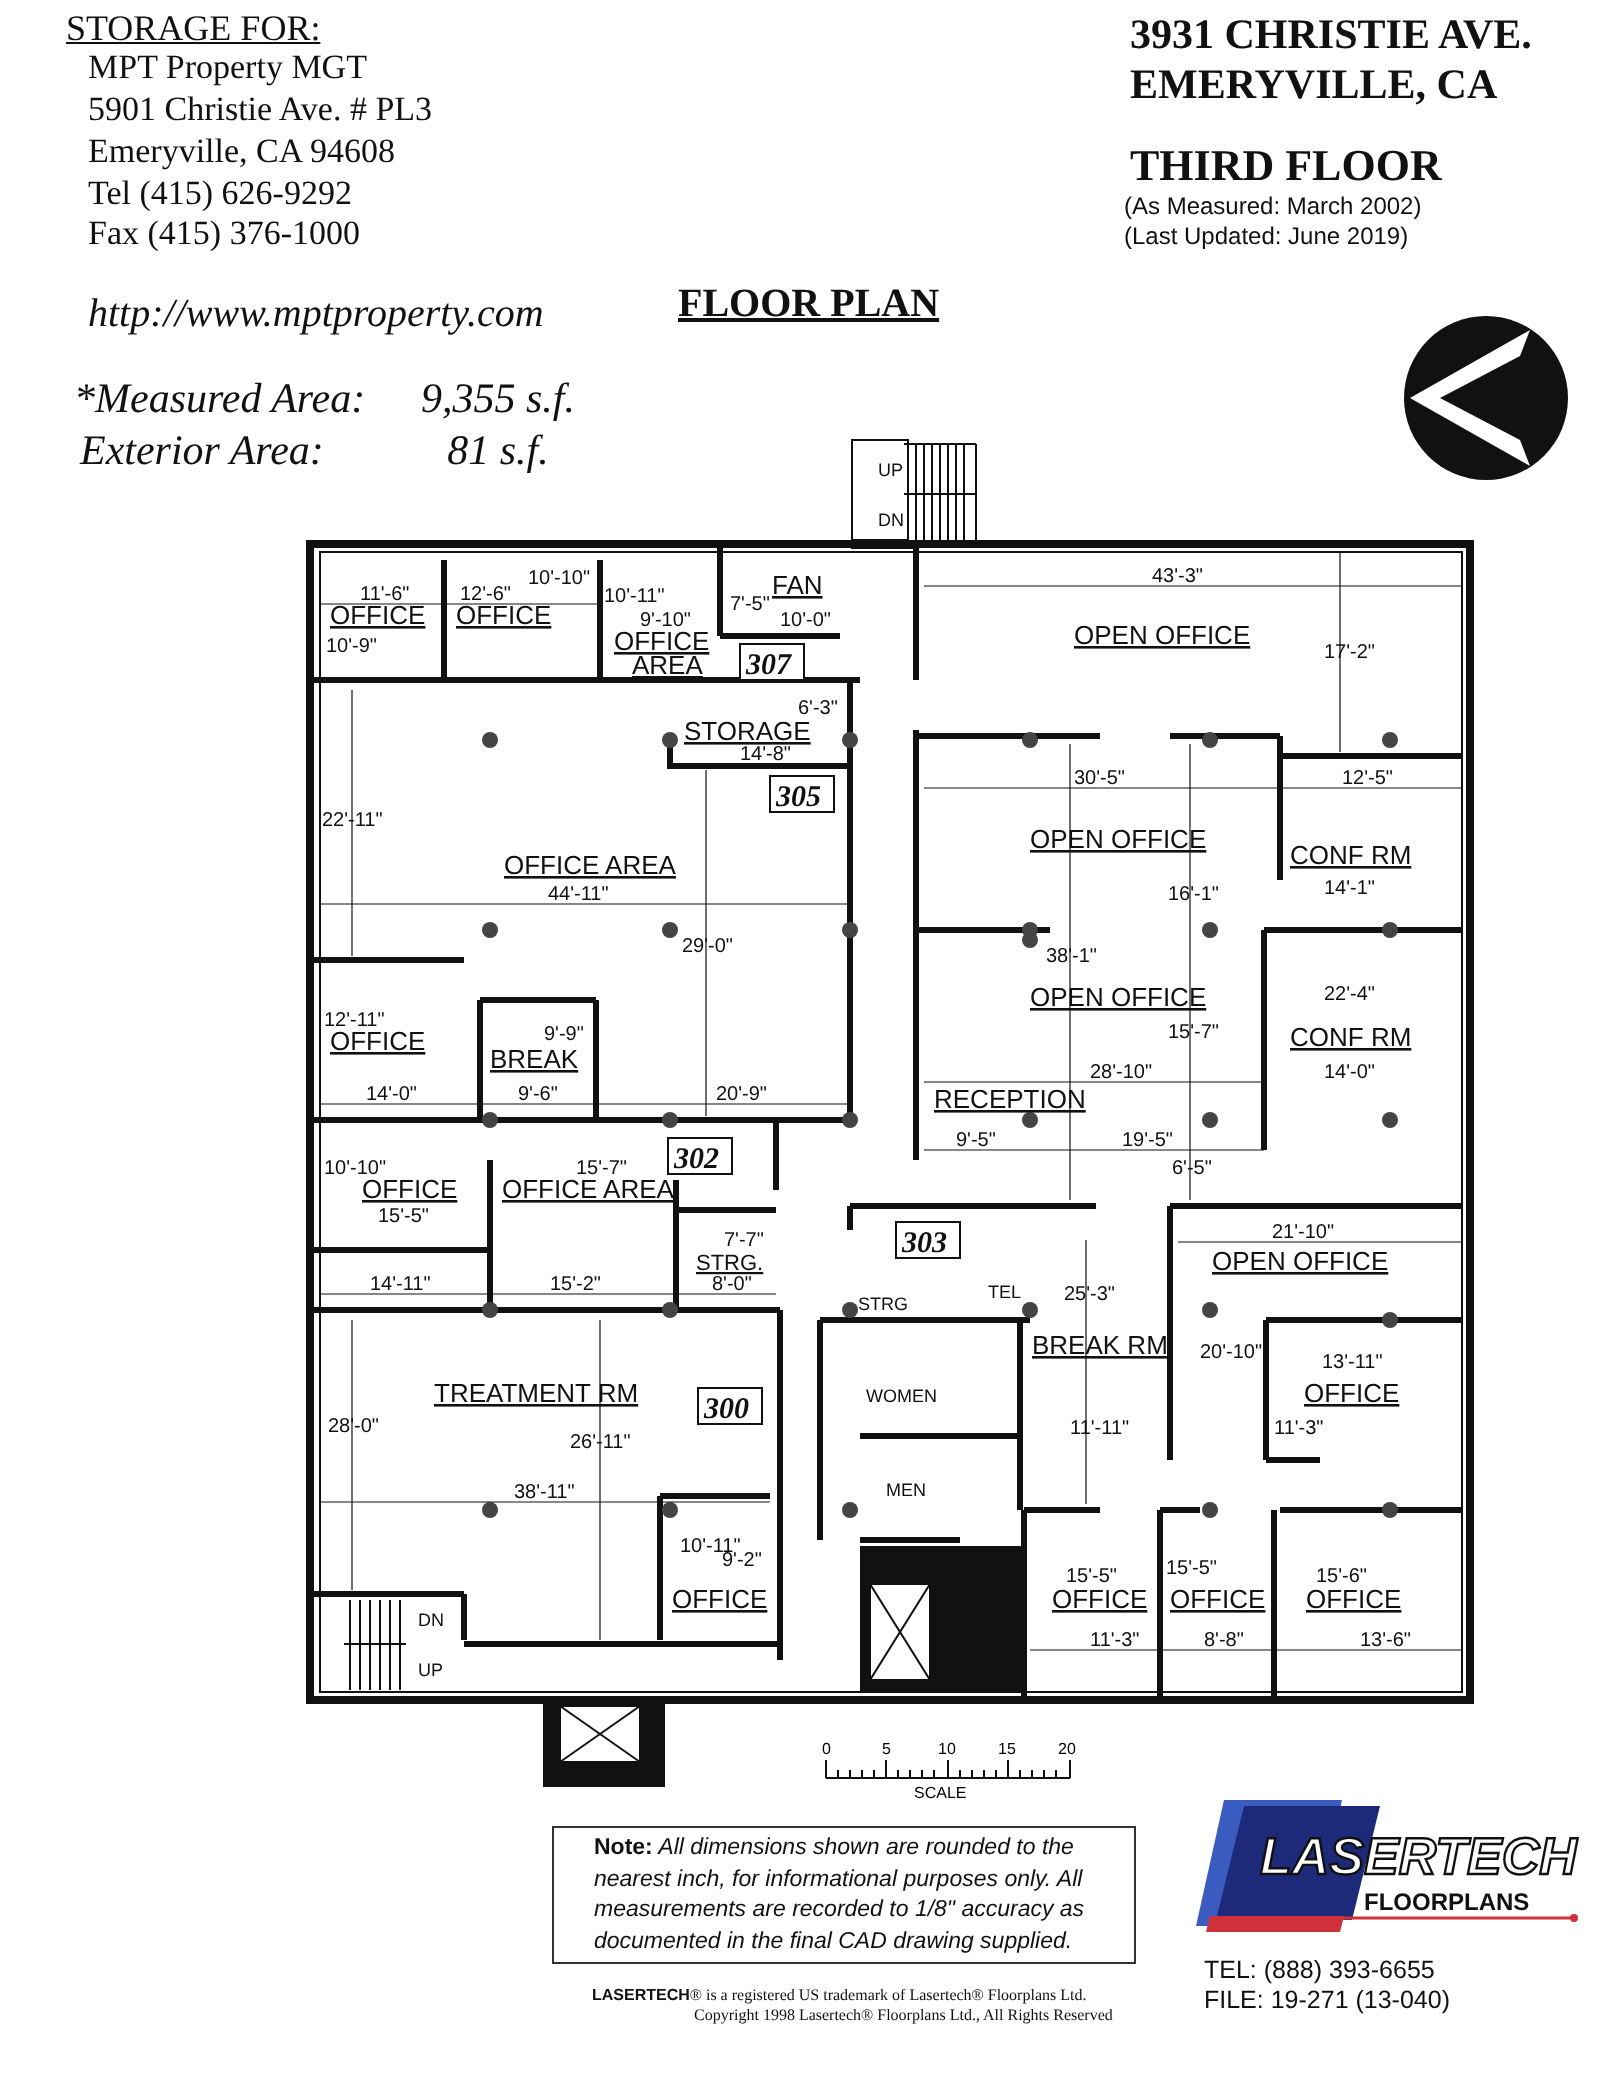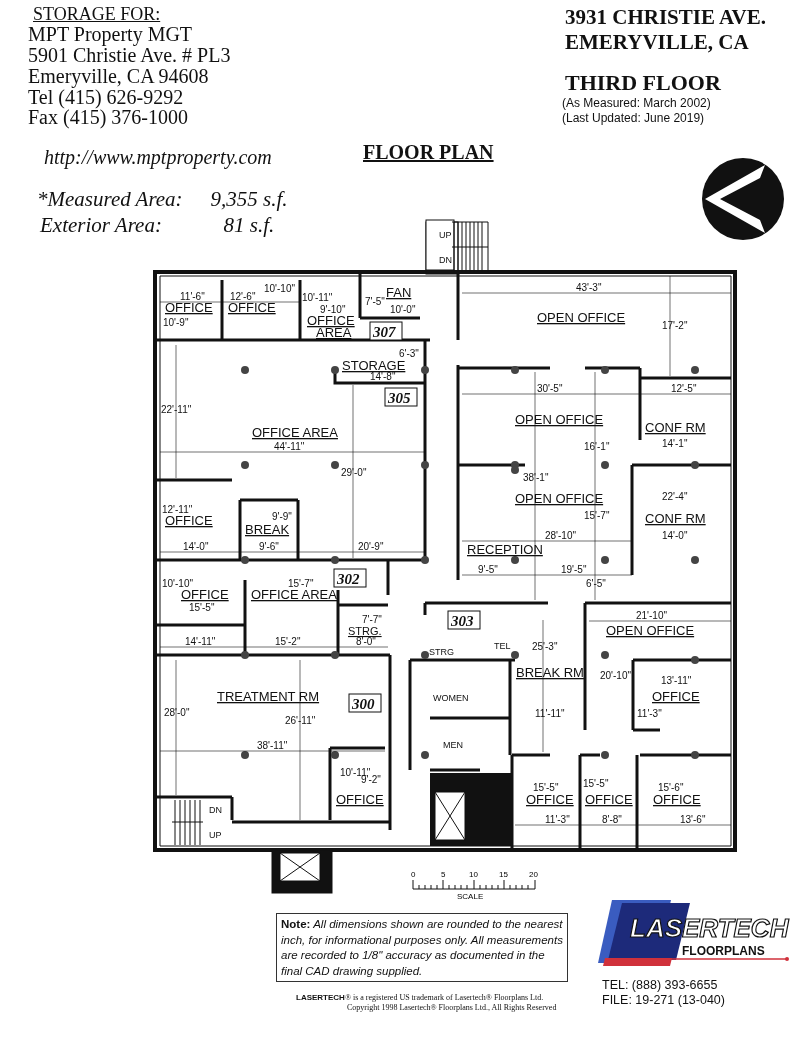--- a/index.html
+++ b/index.html
@@ -1,32 +1,32 @@
 <!DOCTYPE html>
 <html><head>
 <meta charset="utf-8">
 <style>
   html, body { margin:0; padding:0; background:#fff; }
   body { width:799px; height:1039px; position:relative; overflow:hidden; font-family:"Liberation Serif", serif; color:#111; }
   .abs { position:absolute; }
   .prep-title { left:33px; top:4px; font-size:18px; text-decoration:underline; font-family:"Liberation Serif", serif; }
-  .prep-line { left:28px; font-size:20px; line-height:20px; font-family:"Liberation Serif", serif; }
+  .prep-line { left:44px; font-size:17px; line-height:20px; font-family:"Liberation Serif", serif; }
   .url { left:44px; top:146px; font-size:20px; font-style:italic; }
   .area-label { font-size:21px; font-style:italic; }
   .area-val { font-size:21px; font-style:italic; text-align:center; width:110px; }
   .bld-title { left:565px; font-size:21px; font-weight:bold; line-height:24px; font-family:"Liberation Serif", serif; }
   .floor-title { left:565px; top:70px; font-size:22px; font-weight:bold; }
   .meas { left:562px; font-size:12px; font-family:"Liberation Sans", sans-serif; }
-  .plan-title { left:339px; top:141px; font-size:20px; font-weight:bold; text-decoration:underline;margin-left:24px; }
+  .plan-title { left:339px; top:141px; font-size:20px; font-weight:bold; text-decoration:underline; }
   #plan { position:absolute; left:0; top:0; }
   .room { font-family:"Liberation Sans", sans-serif; font-size:13px; text-decoration:underline; fill:#111; }
   .dim { font-family:"Liberation Sans", sans-serif; font-size:10px; fill:#111; }
   .suite { font-family:"Liberation Serif", serif; font-size:15px; font-weight:bold; font-style:italic; fill:#111; }
   .small { font-family:"Liberation Sans", sans-serif; font-size:9px; fill:#111; }
-  .note-box { left:276px; top:913px; width:292px; height:69px; border:1.5px solid #333; padding:3px 4px; box-sizing:border-box; font-family:"Liberation Sans", sans-serif; font-size:11.5px; line-height:15.5px; font-style:italic; }
+  .note-box { left:276px; top:913px; width:292px; height:69px; border:1.5px solid #333; padding:3px 20px; box-sizing:border-box; font-family:"Liberation Sans", sans-serif; font-size:11.5px; line-height:15.5px; font-style:italic; }
   .note-box b { font-style:normal; }
   .tm { left:296px; top:993px; font-size:8px; font-family:"Liberation Serif", serif; }
   .tm b { font-family:"Liberation Sans", sans-serif; }
   .copy { left:301px; top:1003px; font-size:8px;margin-left:46px; }
   .contact { left:602px; font-size:12.5px; font-family:"Liberation Sans", sans-serif; }
   .scale-label { font-family:"Liberation Sans", sans-serif; font-size:8px; }
 </style>
 </head>
 <body>
 

